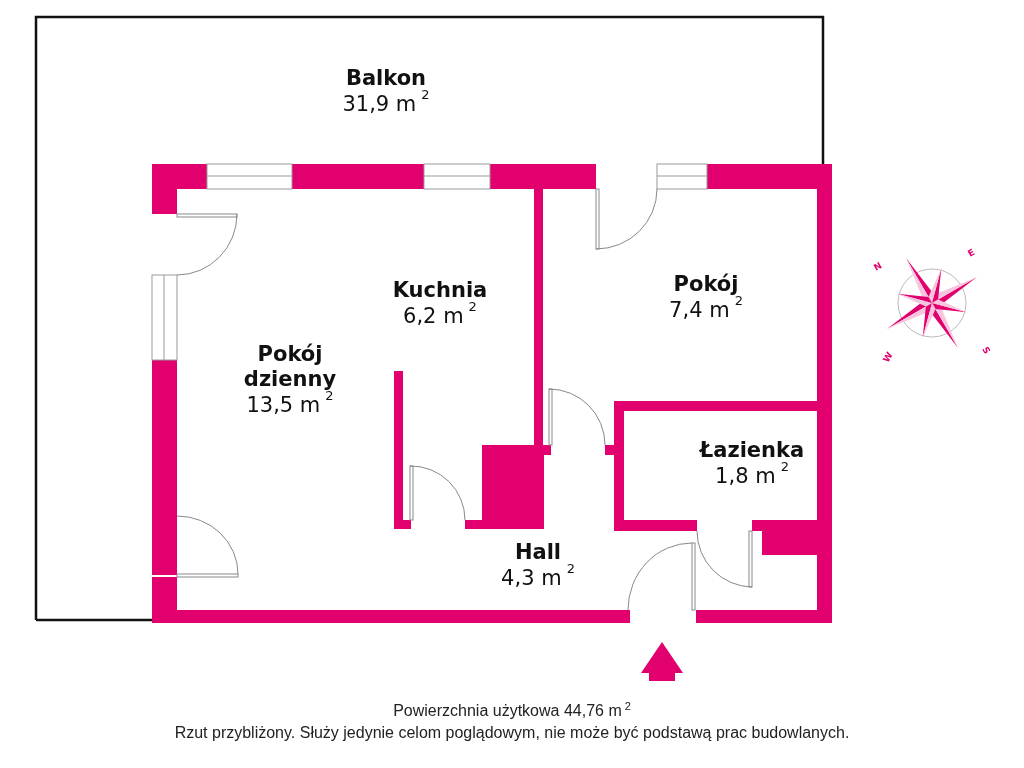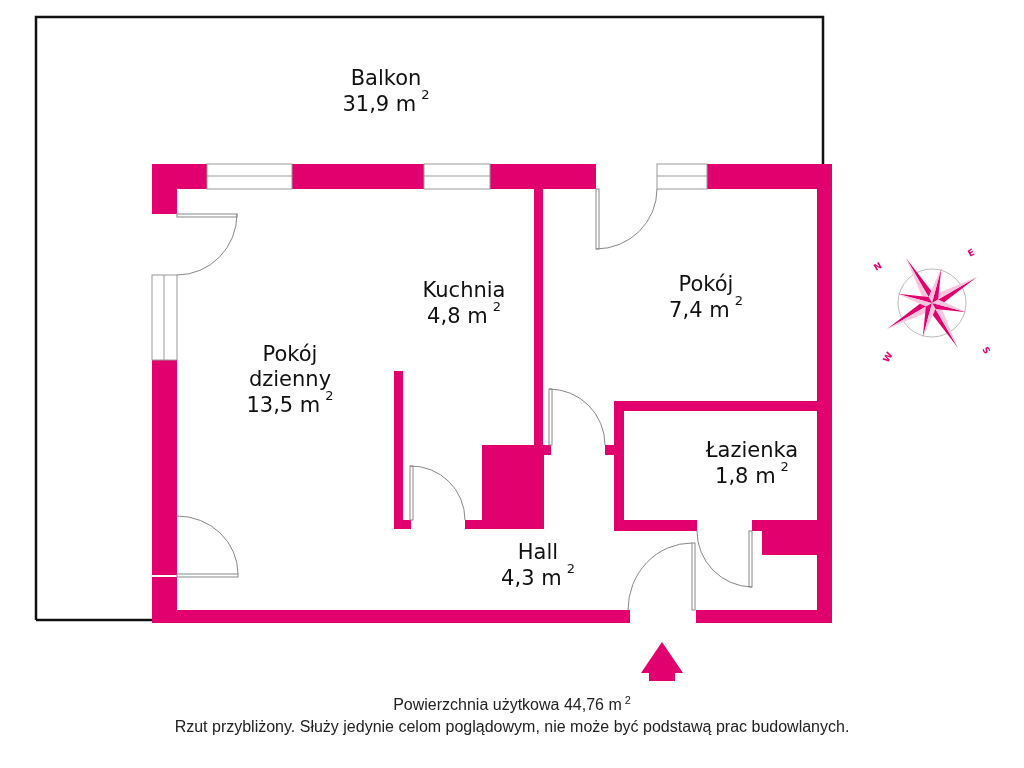--- a/index.html
+++ b/index.html
@@ -1,22 +1,22 @@
 <!DOCTYPE html>
 <html><head>
   <meta charset="utf-8">
   <style>
     html, body { margin: 0; padding: 0; background: #ffffff; }
     body { width: 1024px; height: 768px; position: relative; overflow: hidden; font-family: "DejaVu Sans", sans-serif; }
     #plan { position: absolute; left: 0; top: 0; width: 1024px; height: 768px; }
     .label { position: absolute; text-align: center; color: #111; white-space: nowrap; transform: translateX(-50%); line-height: 1.2; }
-    .room-name { font-family: "DejaVu Sans", sans-serif; font-weight: normal; font-size: 21px; display: block; }
+    .room-name { font-family: "DejaVu Sans", sans-serif; font-weight: bold; font-size: 21px; display: block; }
     .room-area { font-family: "DejaVu Sans", sans-serif; font-size: 21px; display: block; }
     .room-area sup { font-size: 13px; position: relative; top: -4px; margin-left: 5px; }
-    .footer { position: absolute; left: 0; width: 1024px; text-align: center; font-family: "Liberation Sans", sans-serif; font-size: 16px; color: #222; }
+    .footer { position: absolute; left: 0; width: 1024px; text-align: center; font-family: "Liberation Sans", sans-serif; font-size: 16px; color: #222; margin-top: 6px; }
     .footer sup { font-size: 11px; margin-left: 3px; }
     .compass-letter { font-family: "DejaVu Sans", sans-serif; font-weight: bold; font-size: 9px; fill: #e2006f; }
   </style>
 </head>
 <body>
 
 <svg id="plan" viewBox="0 0 1024 768" xmlns="http://www.w3.org/2000/svg">
 
   <g>
     <polyline points="36,620 36,17 823,17 823,165" fill="none" stroke="#111" stroke-width="2.5"></polyline>
@@ -123,23 +123,23 @@
     <text class="compass-letter" x="50" y="46" transform="rotate(60,50,46)">S</text>
     <text class="compass-letter" x="-44" y="60" transform="rotate(-60,-44,60)">W</text>
   </g>
 </svg>
 
 <div class="label" style="left:386px; top:66px;">
   <span class="room-name">Balkon</span>
   <span class="room-area"><span>31,9 m</span><sup>2</sup></span>
 </div>
 
-<div class="label" style="left:464px; top:278px;">
+<div class="label" style="left:440px; top:278px;">
   <span class="room-name">Kuchnia</span>
-  <span class="room-area"><span>4,8 m</span><sup>2</sup></span>
+  <span class="room-area"><span>6,2 m</span><sup>2</sup></span>
 </div>
 
 <div class="label" style="left:706px; top:272px;">
   <span class="room-name">Pokój</span>
   <span class="room-area"><span>7,4 m</span><sup>2</sup></span>
 </div>
 
 <div class="label" style="left:290px; top:342px;">
   <span class="room-name">Pokój</span>
   <span class="room-name">dzienny</span>

